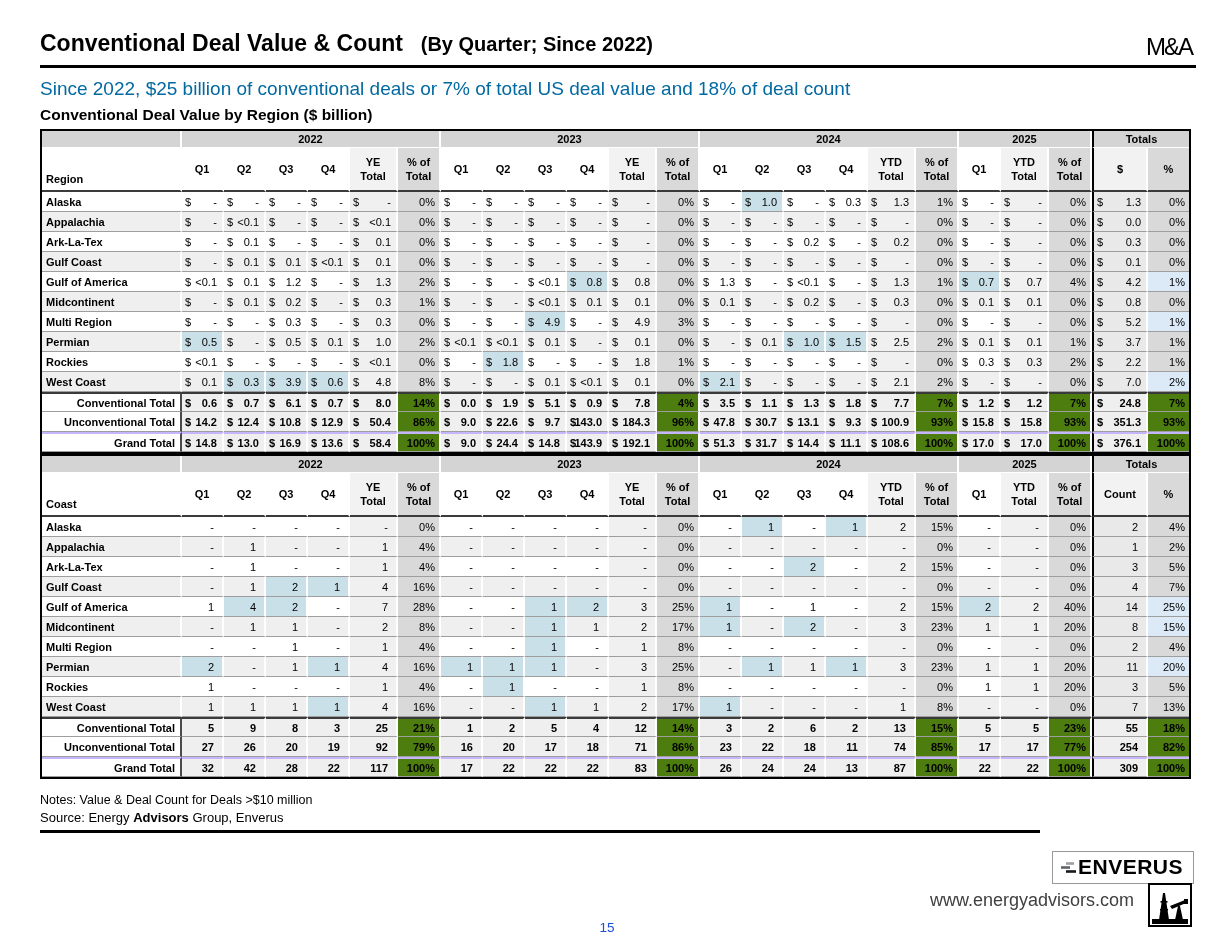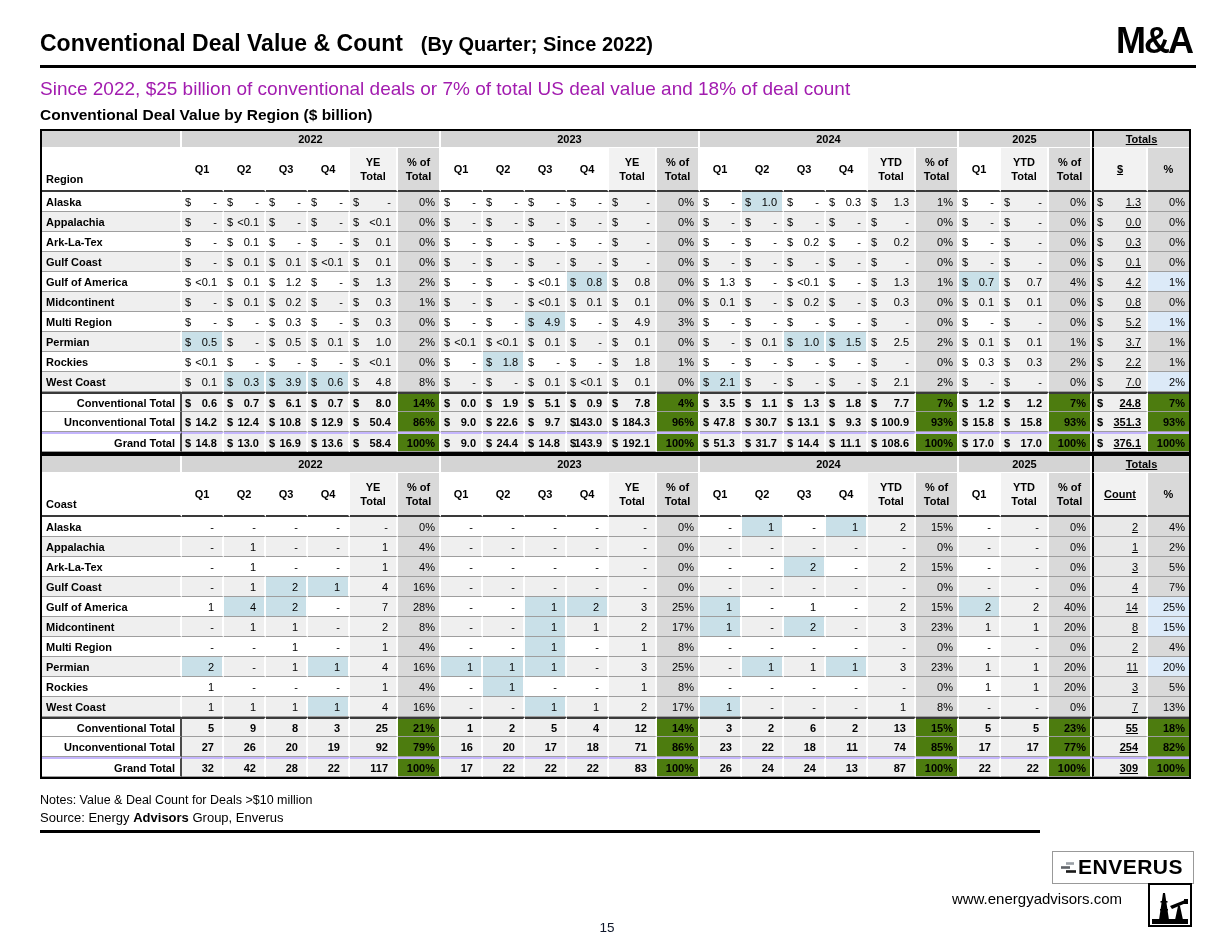--- a/index.html
+++ b/index.html
@@ -4,23 +4,23 @@
 <style>
   html,body{margin:0;padding:0;background:#fff;}
   .page{
     position:relative;width:1214px;height:941px;background:#fff;overflow:hidden;
     font-family:"Liberation Sans","DejaVu Sans",sans-serif;color:#000;
   }
   
   .title-row{display:flex;justify-content:space-between;align-items:flex-end;margin:22px 18px 0 40px;}
   .t-main{font-size:23px;font-weight:bold;}
   .t-suffix{font-size:20px;font-weight:bold;}
-  .ma-logo{font-size:36px;font-weight:700;letter-spacing:-2px;line-height:1;padding-right:4px;}
+  .ma-logo{font-size:24px;font-weight:400;letter-spacing:-2px;line-height:1;padding-right:4px;}
   .title-rule{border-top:3px solid #000;margin:6px 18px 0 40px;}
-  .subtitle{font-size:19px;margin:10px 18px 0 40px;color:#a21caf;}
+  .subtitle{font-size:19px;margin:10px 18px 0 40px;color:#0369a1;}
   .section-title{font-size:15.5px;font-weight:bold;margin:6px 0 5px 40px;}
   .section-title.second{margin-top:20px;}
 
   
   table.data-table{
     margin-left:40px;border-collapse:separate;border-spacing:0;
     border:2px solid #000;table-layout:fixed;font-size:11px;
   }
   col.c-name{width:140px;} col.c-q{width:42px;} col.c-ye{width:48px;}
   col.c-pct{width:43px;} col.c-totm{width:56px;} col.c-totp{width:41px;}
@@ -52,36 +52,36 @@
   .total-row td.name-cell{background:#fff;text-align:right;padding-right:5px;border-right:2px solid #4a4a4a;}
   .total-row td.d-pct,.total-row td.d-totp{background:#4d7c0f;}
   .total-row.first td{border-top:2px solid #3a3a3a;}
   .total-row.grand td{border-top:2px solid #c4b5fd;}
 
   td.money{position:relative;}
   td.money .ds{position:absolute;left:3px;top:50%;transform:translateY(-50%);}
   td.money .vs{display:block;text-align:right;padding-right:5px;}
   td.num{text-align:right;padding-right:8px;}
   td.d-pct,td.d-totp{text-align:right;padding-right:4px;}
-  .tsep{border-left:2px solid #000 !important;text-decoration:underline;}
+  .tsep{border-left:2px solid #000 !important;}
 
   
   .notes{font-size:12.5px;margin:14px 0 0 40px;}
   .source{font-size:13px;margin:3px 0 0 40px;}
   .source .b{font-weight:bold;}
   .footer-rule{border-top:3px solid #000;margin:5px 0 0 40px;width:1000px;}
   .enverus-box{
     position:absolute;top:851px;right:20px;border:1px solid #999;background:#fff;
     padding:3px 10px 4px 8px;font-size:21px;font-weight:bold;letter-spacing:0.5px;
     display:flex;align-items:center;gap:2px;
   }
-  .website{position:absolute;top:890px;right:92px;color:#000000;font-size:15px;}
+  .website{position:absolute;top:890px;right:80px;color:#404040;font-size:18px;}
   .pump-box{position:absolute;top:883px;right:22px;width:44px;height:44px;border:2.5px solid #000;
     box-sizing:border-box;background:#fff;display:flex;align-items:flex-end;justify-content:center;}
-  .page-num{position:absolute;bottom:6px;left:0;width:100%;text-align:center;font-size:13.5px;color:#0f172a;}
+  .page-num{position:absolute;bottom:6px;left:0;width:100%;text-align:center;font-size:13.5px;color:#1d4ed8;}
 </style>
 </head>
 <body>
 
 <div class="page">
 
   <div class="title-row">
     <h1 style="margin:0;font-weight:bold;"><span class="t-main">Conventional Deal Value &amp; Count</span>&nbsp; <span class="t-suffix">(By Quarter; Since 2022)</span></h1>
     <div class="ma-logo">M&amp;A</div>
   </div>

